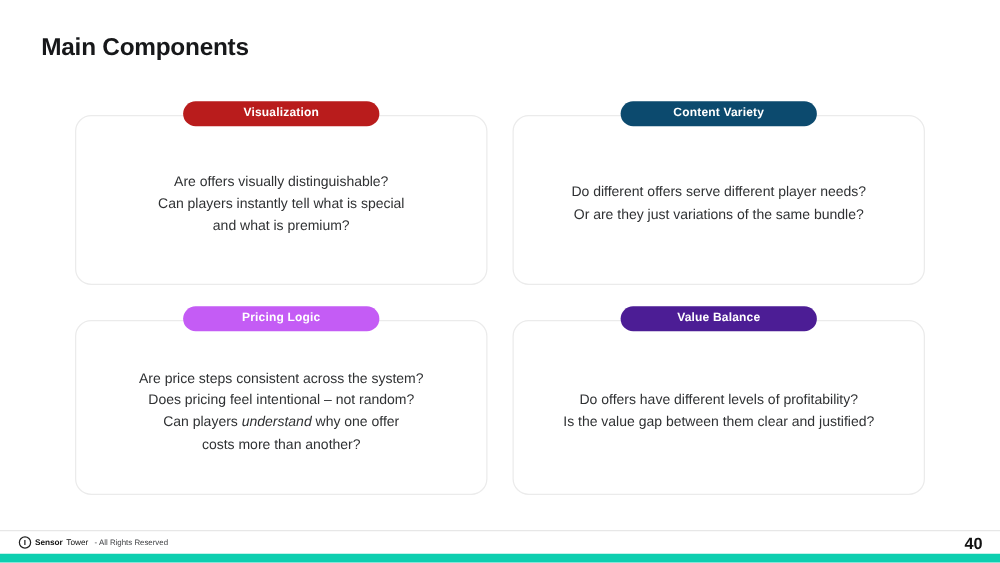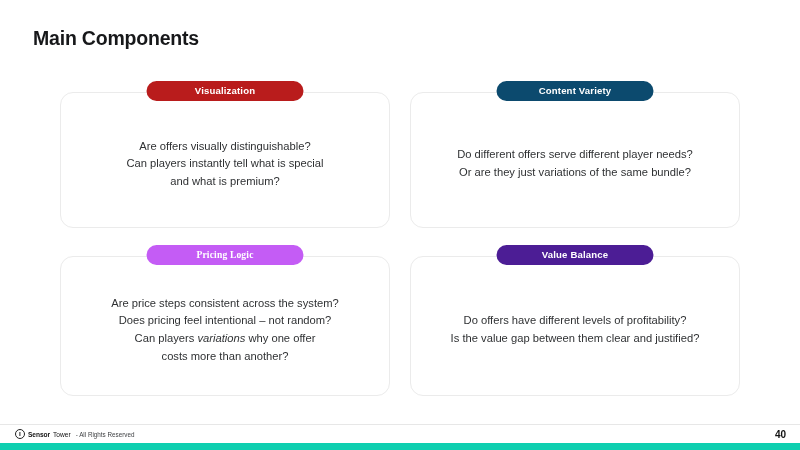--- a/index.html
+++ b/index.html
@@ -152,21 +152,21 @@
     font-size: 6.6px;
     font-weight: normal;
     color: #111;
   }
   .footer-note {
     font-size: 6.3px;
     color: #3d3f42;
     margin-left: 2px;
   }
   .page-num {
-    font-size: 10px;
+    font-size: 13px;
     font-weight: bold;
     color: #111;
   }
 
   .bottom-bar {
     position: absolute;
     left: 0;
     right: 0;
     bottom: 0;
     height: 7px;
@@ -196,23 +196,23 @@
         </div>
         <div class="pill" id="pill-1" style="background: #0c4a6e;">Content Variety</div>
       </div>
 
     </div>
 
     <div class="grid-row">
 
       <div class="card-wrap">
         <div class="card tall">
-          <div class="card-text" id="text-2">Are price steps consistent across the system?<br>Does pricing feel intentional – not random?<br>Can players <em>variations</em> why one offer<br>costs more than another?</div>
-        </div>
-        <div class="pill" id="pill-2" style="background: rgb(196, 92, 245); font-family: Liberation Serif, serif;">Pricing Logic</div>
+          <div class="card-text" id="text-2">Are price steps consistent across the system?<br>Does pricing feel intentional – not random?<br>Can players <em>understand</em> why one offer<br>costs more than another?</div>
+        </div>
+        <div class="pill" id="pill-2" style="background: rgb(196, 92, 245);">Pricing Logic</div>
       </div>
 
       <div class="card-wrap">
         <div class="card tall">
           <div class="card-text" id="text-3">Do offers have different levels of profitability?<br>Is the value gap between them clear and justified?</div>
         </div>
         <div class="pill" id="pill-3" style="background: #4c1d95;">Value Balance</div>
       </div>
 
     </div>

